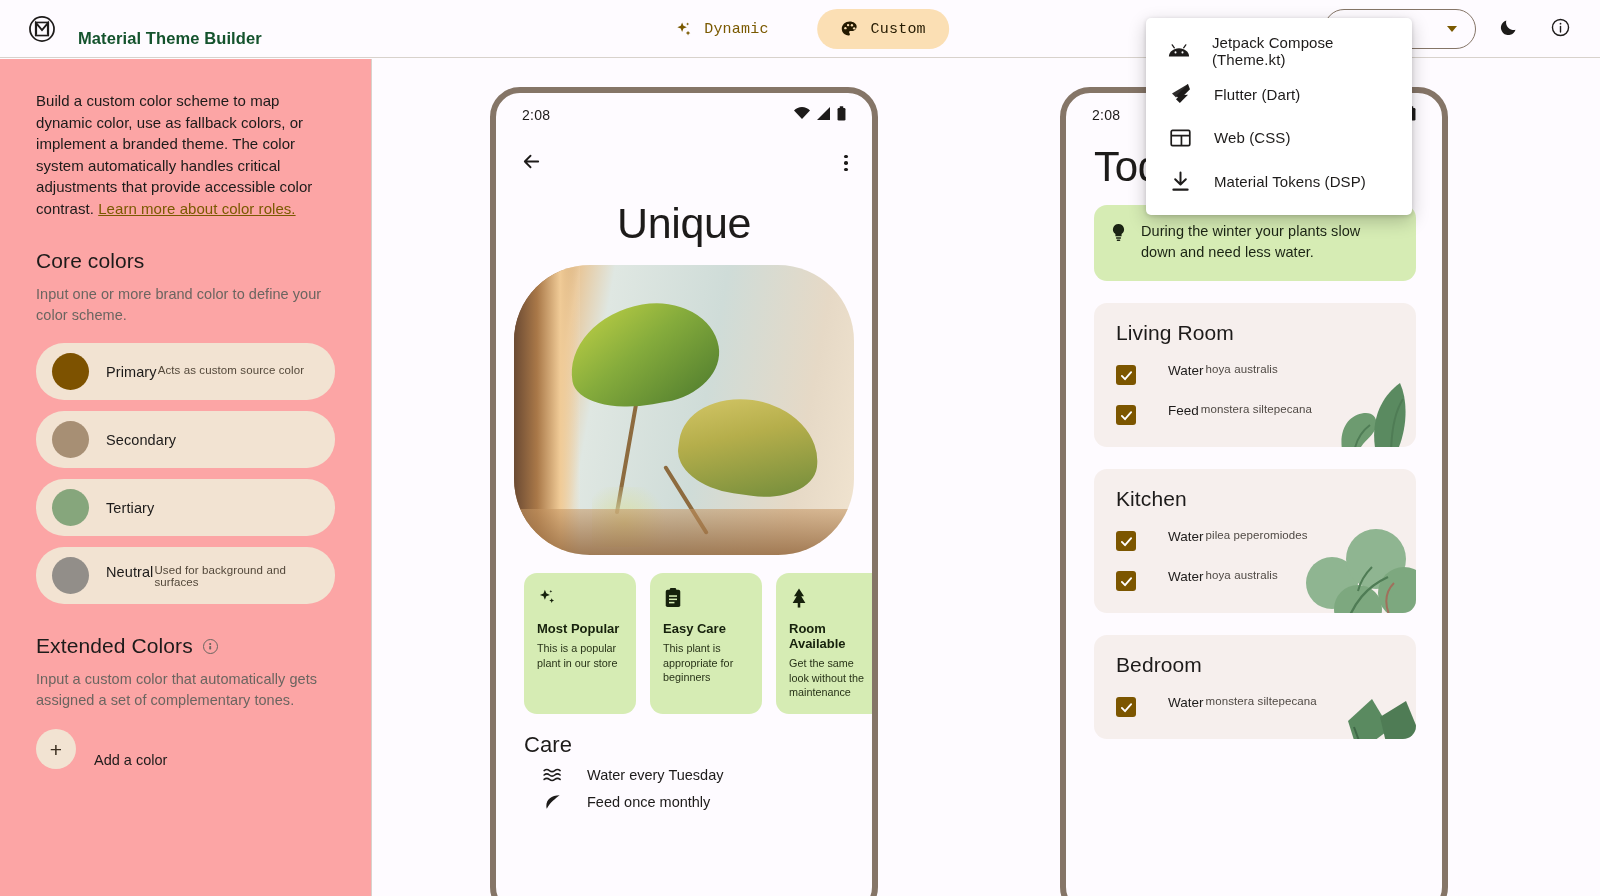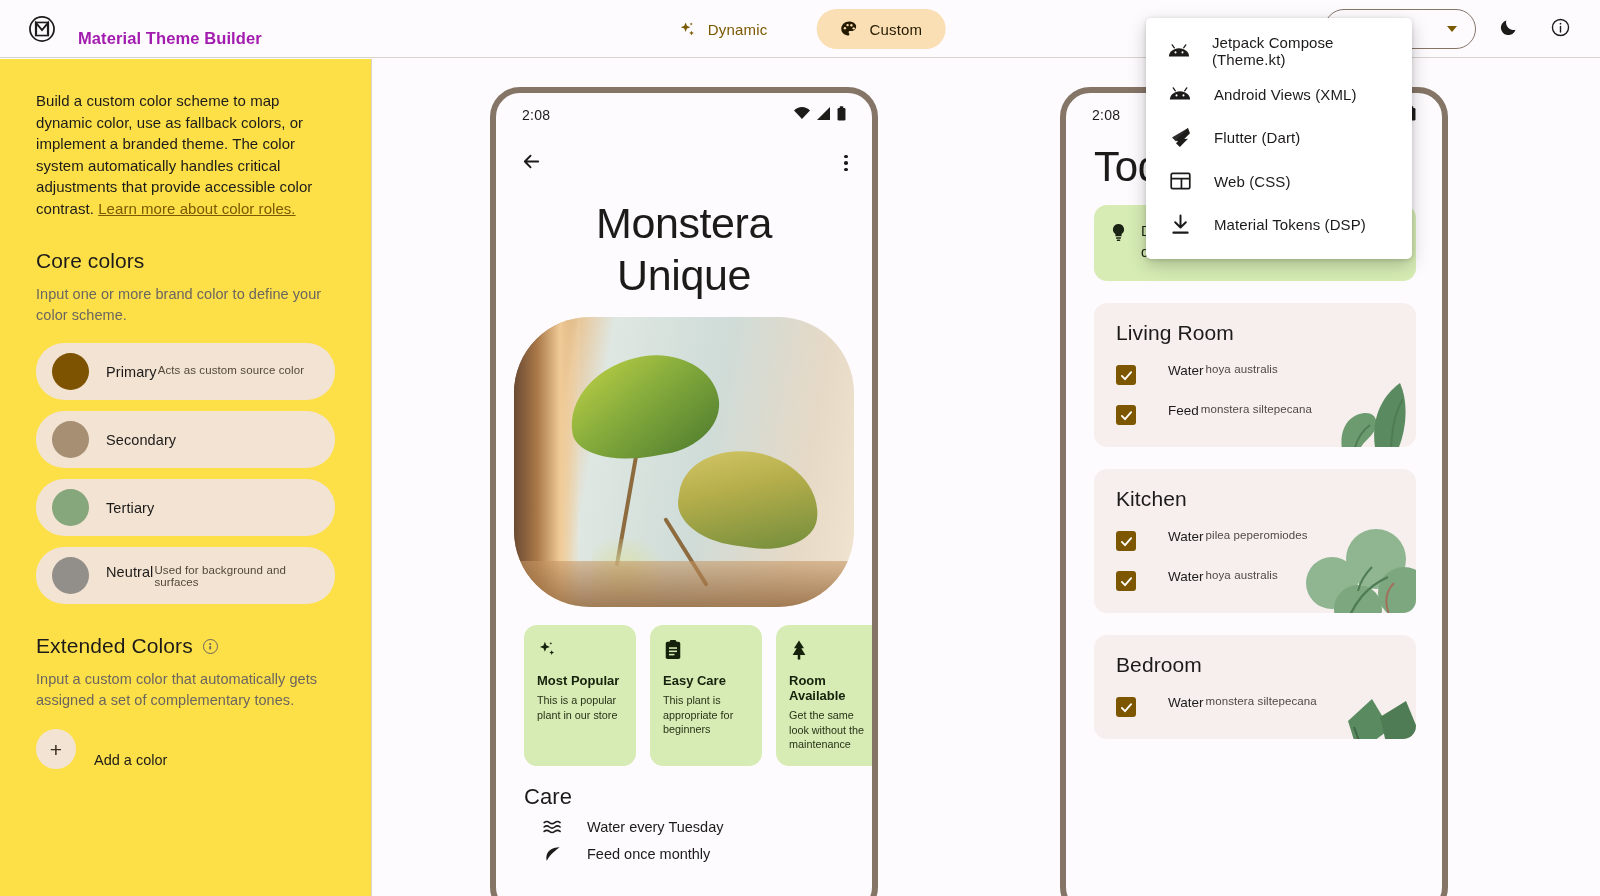--- a/index.html
+++ b/index.html
@@ -16,26 +16,26 @@
   
   .topbar {
     position: absolute; top: 0; left: 0;
     width: 1600px; height: 58px;
     background: #fefbff;
     border-bottom: 1px solid #d8d2cc;
     display: flex; align-items: center;
   }
   .brand { display: flex; align-items: center; gap: 22px; padding-left: 28px; }
   .brand-logo { width: 28px; height: 28px; }
-  .brand-title { font-size: 16.5px; font-weight: 600; letter-spacing: .1px; color: #a21caf; margin-top: 20px; }
+  .brand-title { font-size: 16.5px; font-weight: 600; letter-spacing: .1px; color: #14532d; margin-top: 20px; }
 
   .mode-switch {
     position: absolute; left: 50%; top: 9px;
     transform: translateX(-50%);
-    display: flex; align-items: center; gap: 26px;
+    display: flex; align-items: center; gap: 26px; font-family: Liberation Mono, monospace;
   }
   .mode-btn {
     display: flex; align-items: center; gap: 11px;
     height: 40px; padding: 0 23px;
     border: none; border-radius: 20px;
     background: transparent; cursor: pointer;
     font-family: inherit; font-size: 15px; letter-spacing: .2px;
     color: #7a5900;
   }
   .mode-btn.active { background: #fbdfb4; color: #241a00; }
@@ -59,21 +59,21 @@
   .icon-btn {
     width: 40px; height: 40px; border: none; background: transparent;
     border-radius: 50%; cursor: pointer;
     display: flex; align-items: center; justify-content: center;
   }
 
   
   .sidebar {
     position: absolute; left: 0; top: 59px;
     width: 372px; height: 837px;
-    background: #fde047;
+    background: #fca5a5;
     border-right: 1px solid #d8d2cc;
     padding: 31px 36px 0 36px;
   }
   .intro {
     font-size: 15px; line-height: 21.5px; color: #1d1b1a;
     letter-spacing: .05px;
   }
   .intro a { color: #7a5900; text-decoration: underline; }
   .section-title {
     margin-top: 30px; font-size: 21px; font-weight: 400;
@@ -394,21 +394,20 @@
           </svg>
         </span>
         <span class="dots">
             <i></i>
             <i></i>
             <i></i>
           </span>
       </div>
 
       <div class="plant-title">
-        <div>Monstera</div>
         <div>Unique</div>
       </div>
 
       <div class="hero-photo">
         <div class="glare"></div>
         <div class="stem stem1"></div>
         <div class="stem stem2"></div>
         <div class="leaf leaf1"></div>
         <div class="leaf leaf2"></div>
         <div class="sprout"></div>
@@ -595,31 +594,20 @@
           <path d="M1 13.5C1 8.5 5.9 4.5 12 4.5s11 4 11 9z"></path>
           <path d="M4.6.8 6.9 4M19.4.8 17.1 4" stroke="#1d1b1a" stroke-width="1.4" stroke-linecap="round"></path>
           <circle cx="8.2" cy="9" r="1.1" fill="#ffffff"></circle>
           <circle cx="15.8" cy="9" r="1.1" fill="#ffffff"></circle>
         </svg>
       </span>
       <span>Jetpack Compose (Theme.kt)</span>
     </div>
     <div class="menu-item">
       <span class="menu-ico">
-        <svg width="22" height="14" viewBox="0 0 24 15" fill="#1d1b1a">
-          <path d="M1 13.5C1 8.5 5.9 4.5 12 4.5s11 4 11 9z"></path>
-          <path d="M4.6.8 6.9 4M19.4.8 17.1 4" stroke="#1d1b1a" stroke-width="1.4" stroke-linecap="round"></path>
-          <circle cx="8.2" cy="9" r="1.1" fill="#ffffff"></circle>
-          <circle cx="15.8" cy="9" r="1.1" fill="#ffffff"></circle>
-        </svg>
-      </span>
-      <span>Android Views (XML)</span>
-    </div>
-    <div class="menu-item">
-      <span class="menu-ico">
         <svg width="20" height="22" viewBox="0 0 20 22" fill="#1d1b1a">
           <path d="M18 1 6.2 12.8l3.6 3.6L20 6.2z"></path>
           <path d="M18 11.8 9.8 20 6 16.2l4-4z"></path>
           <path d="M18 1 2 10.6l4 4L18 2.6z" opacity=".92"></path>
         </svg>
       </span>
       <span>Flutter (Dart)</span>
     </div>
     <div class="menu-item">
       <span class="menu-ico">

